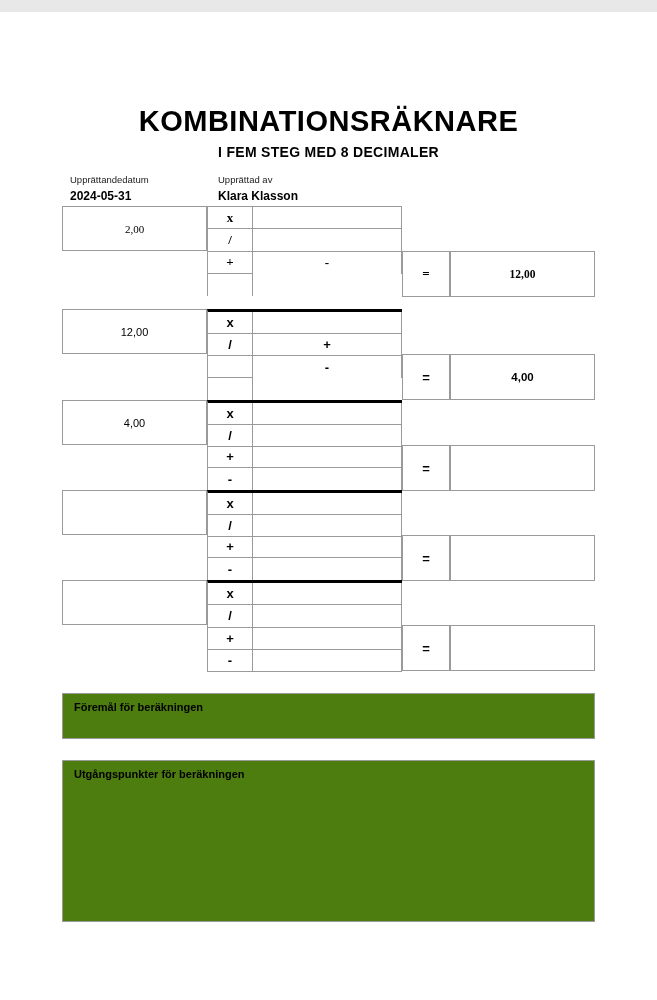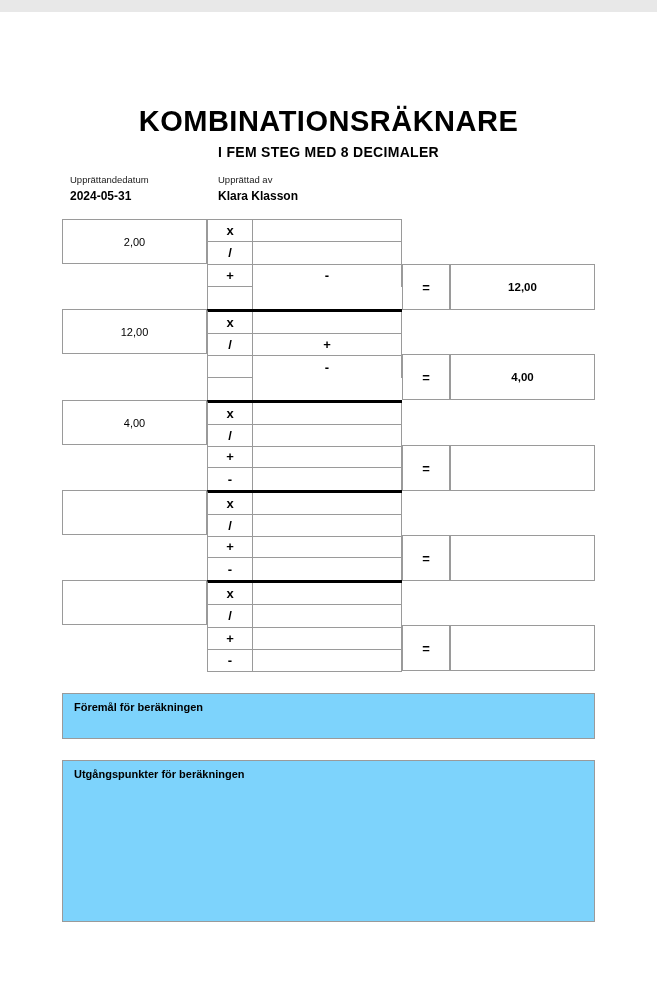--- a/index.html
+++ b/index.html
@@ -17,21 +17,21 @@
     position:absolute;top:132px;left:0;width:657px;text-align:center;
     font-size:14px;font-weight:bold;letter-spacing:0.3px;
   }
   .meta{position:absolute;top:162px;}
   .meta-date{left:70px;}
   .meta-author{left:218px;}
   .meta .lbl{font-size:9.5px;color:#1a1a1a;}
   .meta .val{font-size:12px;font-weight:bold;margin-top:4px;}
   
   .block{position:absolute;left:62px;width:533px;}
-  .block-1{top:207px;height:90px;}
+  .block-1{top:194px;height:90px;font-family:Liberation Serif, serif;}
   .block-2{top:297px;height:91px;}
   .block-3{top:388px;height:90px;}
   .block-4{top:478px;height:90px;}
   .block-5{top:568px;height:92px;}
   .left-cell{
     position:absolute;left:0;top:0;width:143px;height:43px;
     border:1px solid #9a9a9a;display:flex;align-items:center;justify-content:center;
     font-size:11px;background:#fff;
   }
   .ops{
@@ -55,21 +55,21 @@
     font-weight:bold;font-size:13px;background:#fff;
   }
   .result-cell{
     position:absolute;left:388px;top:45px;width:143px;height:44px;
     border:1px solid #9a9a9a;display:flex;align-items:center;justify-content:center;
     font-weight:bold;font-size:11.5px;background:#fff;
   }
   
   .note-box{
     position:absolute;left:62px;width:531px;border:1px solid #9a9a9a;
-    box-sizing:content-box;background:#7dd3fc;
+    box-sizing:content-box;background:#4d7c0f;
   }
   .note-purpose{top:681px;height:44px;}
   .note-assumptions{top:748px;height:160px;}
   .note-box .note-label{
     font-size:11px;font-weight:bold;padding:7px 0 0 11px;
   }
 </style>
 </head>
 <body>
 

